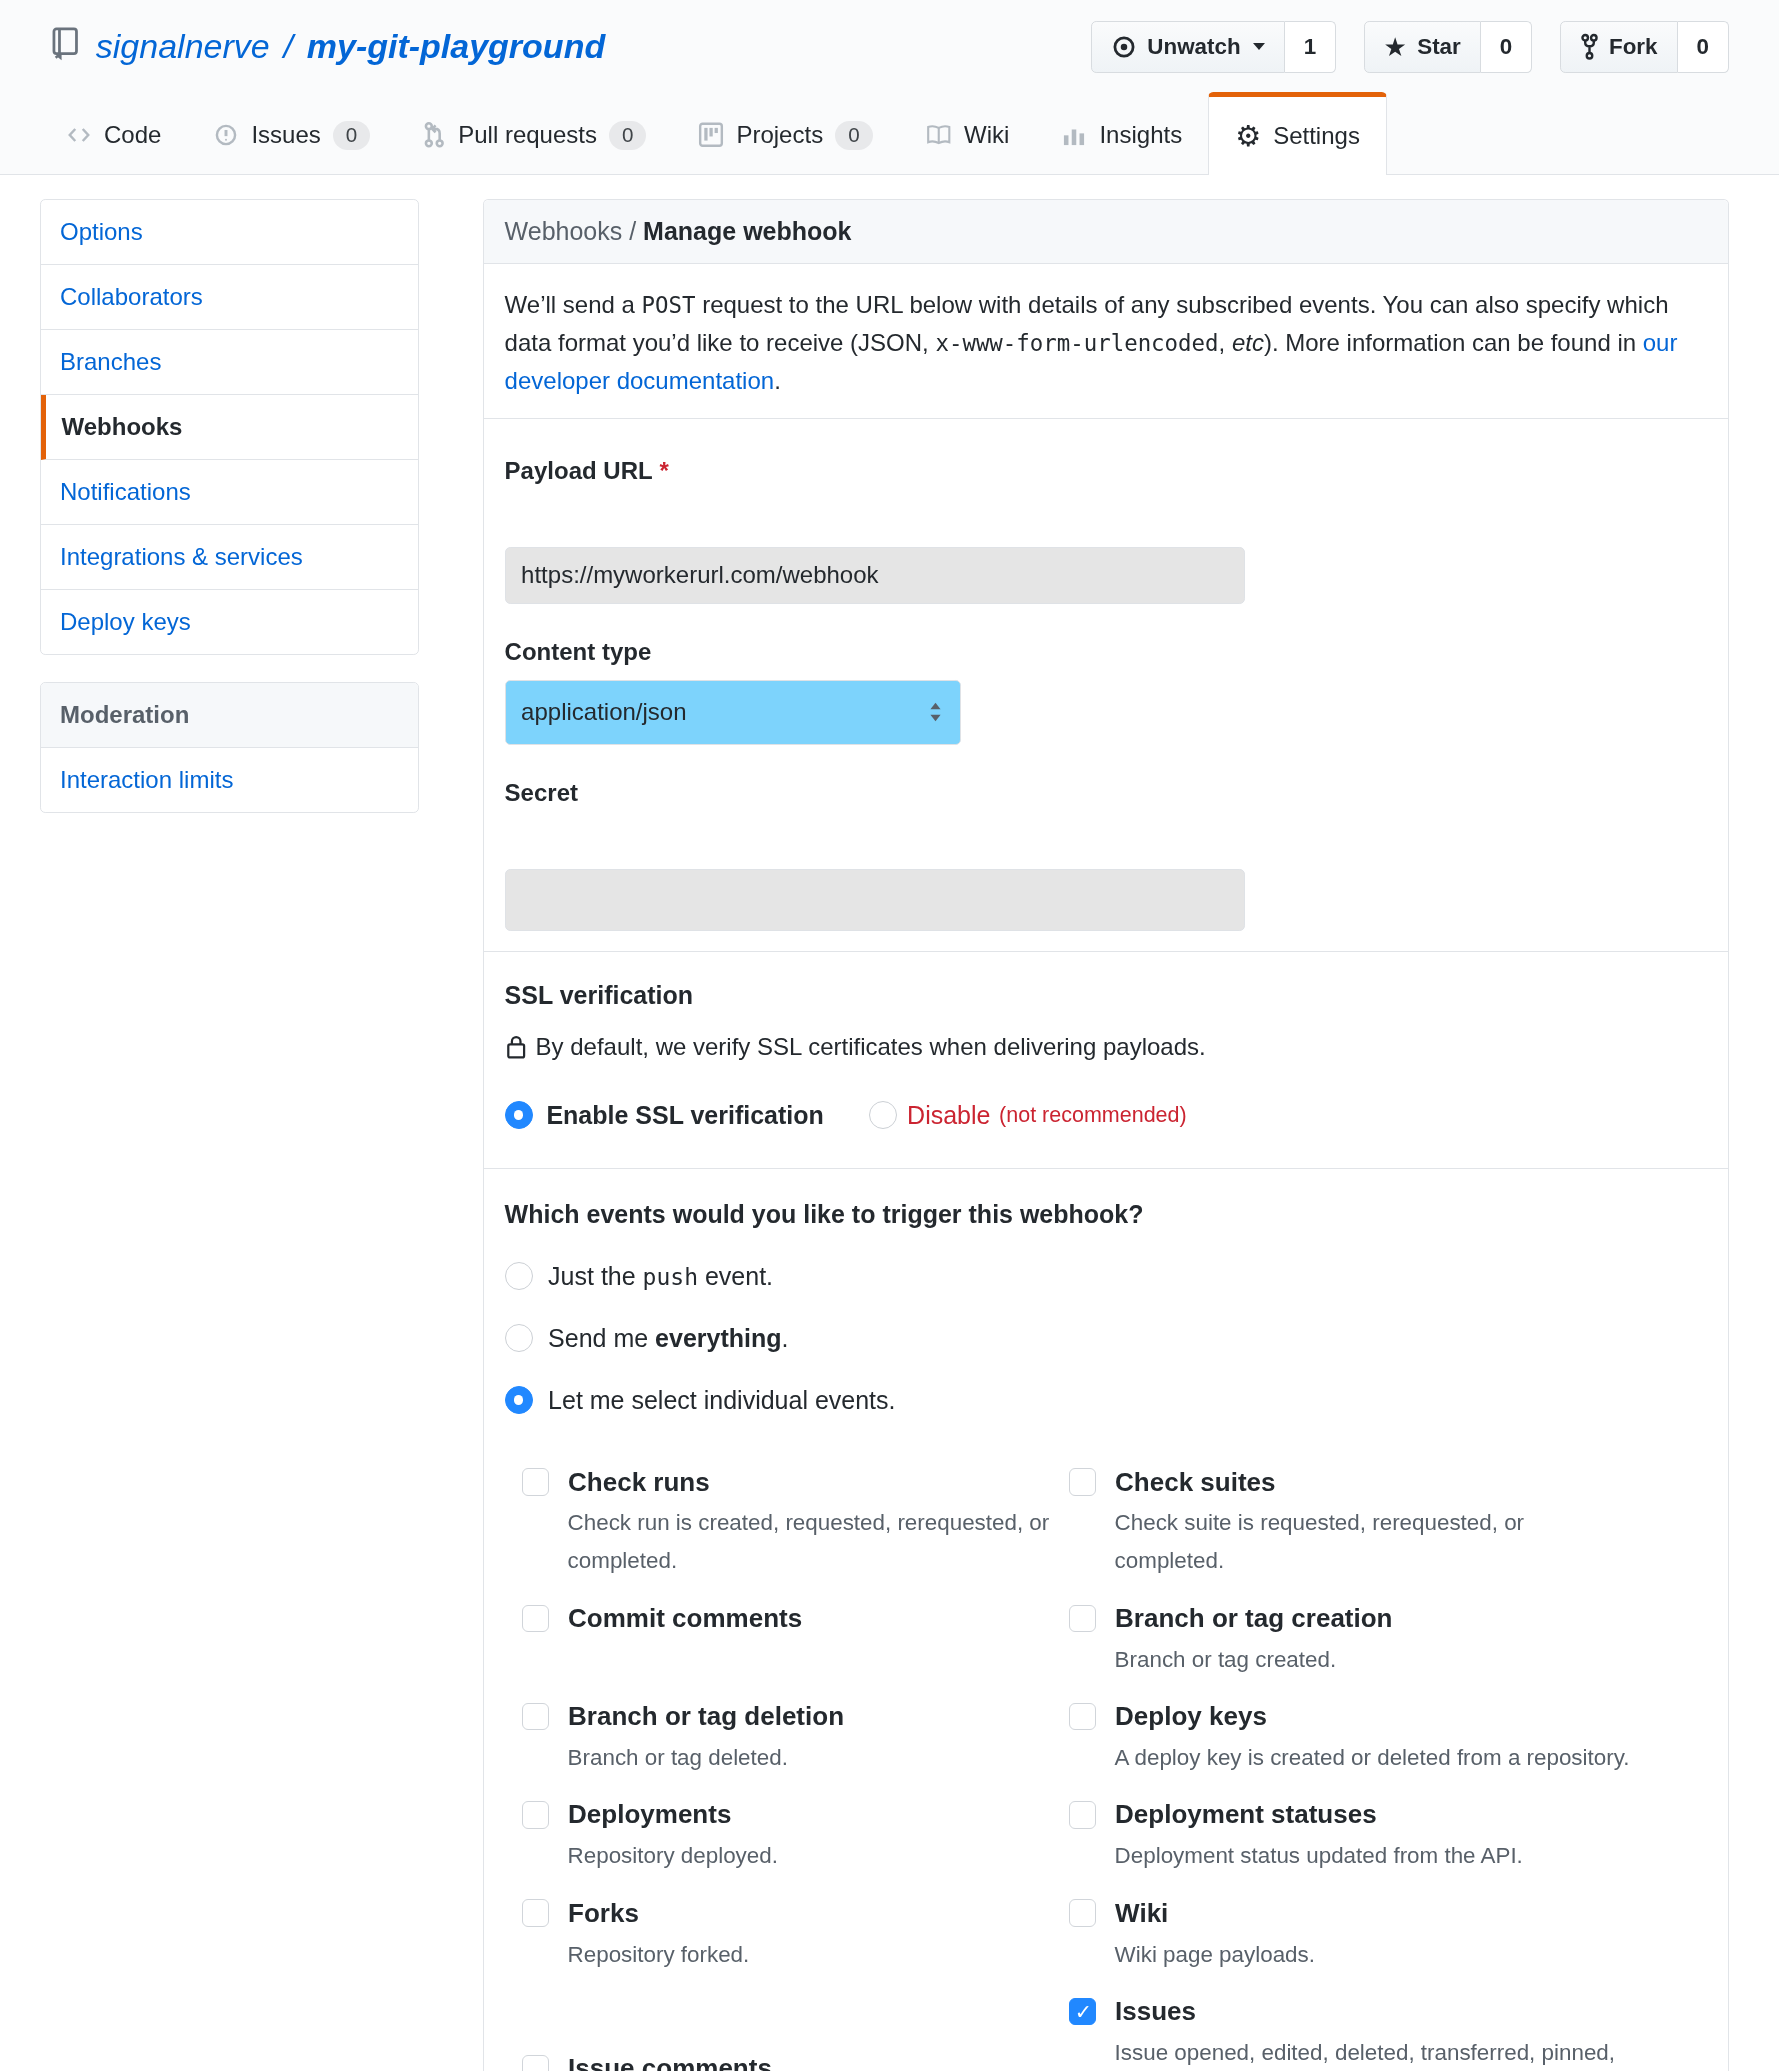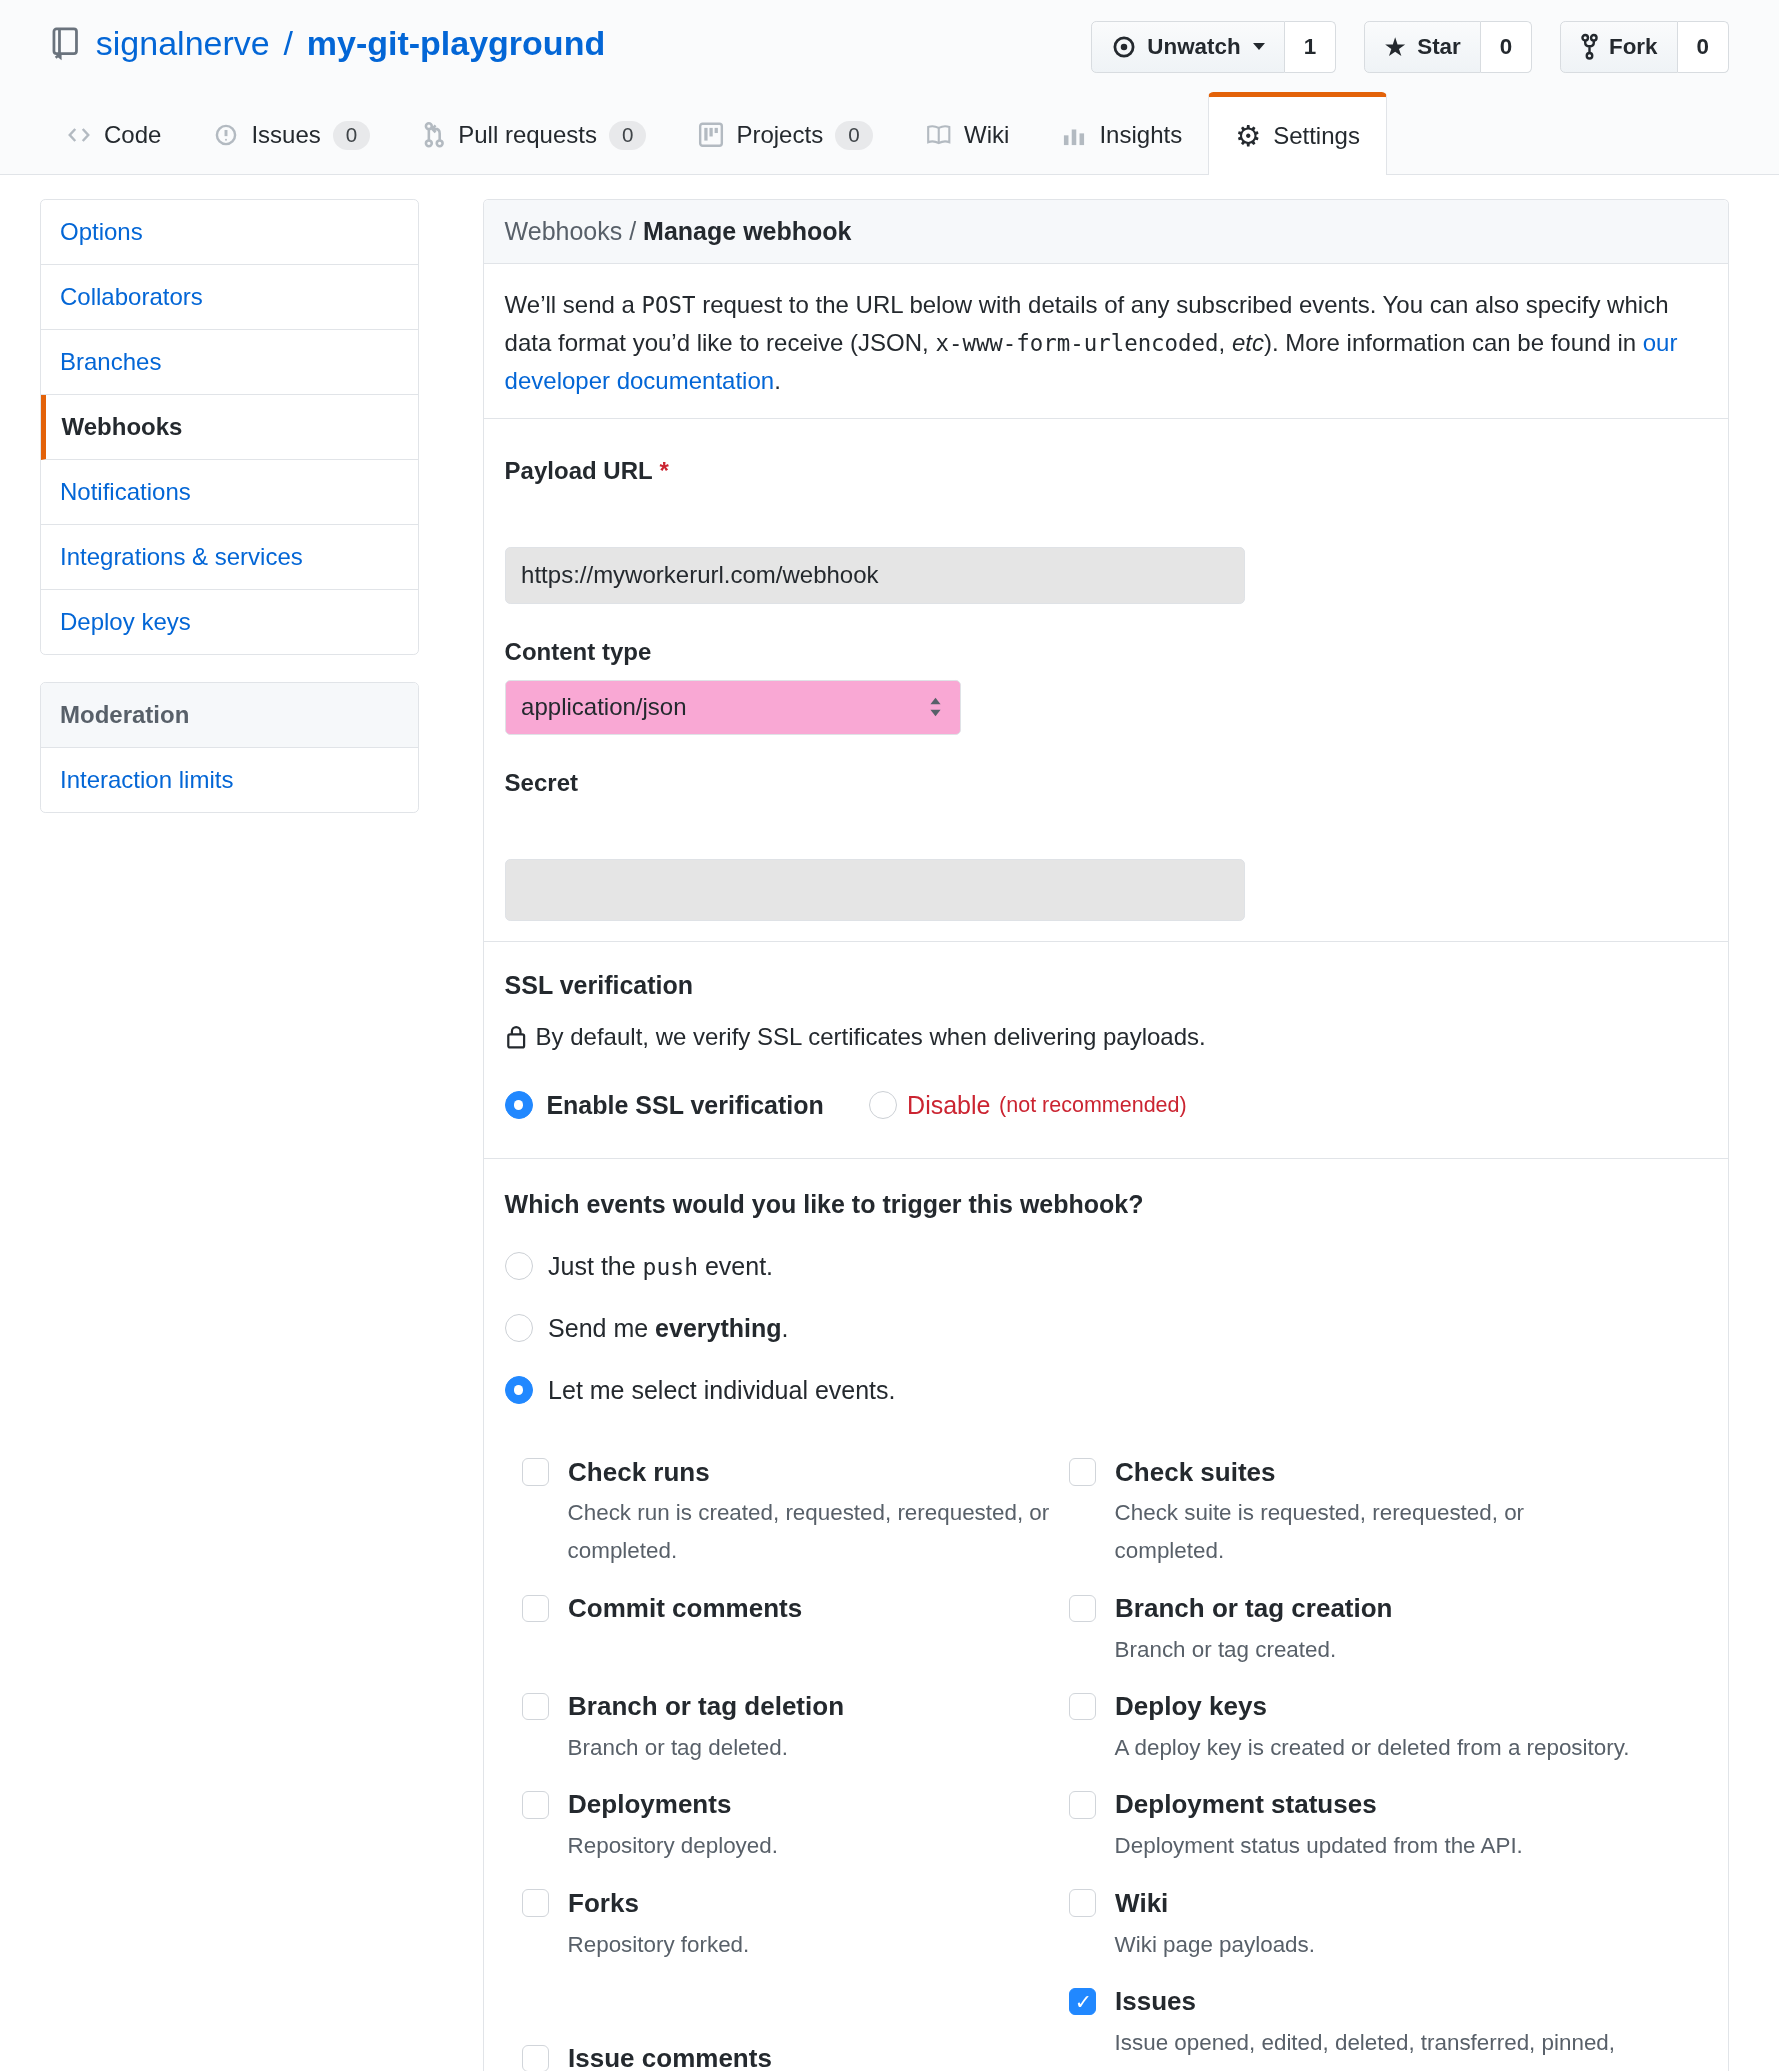--- a/index.html
+++ b/index.html
@@ -9,21 +9,21 @@
     background: #fff; color: #24292e;
     font-family: "Liberation Sans", "DejaVu Sans", sans-serif;
     font-size: 24px;
   }
   a { text-decoration: none; color: #0366d6; cursor: pointer; }
   code, .mono { font-family: "DejaVu Sans Mono", "Liberation Mono", monospace; font-size: 22.4px; }
 
   
   .pagehead { background: #fafbfc; border-bottom: 1.7px solid #e1e4e8; }
   .repo-row { display: flex; align-items: center; justify-content: space-between; padding: 20.6px 50px 19px 48px; }
-  .repo-title { display: flex; align-items: flex-start; gap: 13.8px; font-size: 34px; color: #0366d6; }
+  .repo-title { display: flex; align-items: center; gap: 13.8px; font-size: 34px; color: #0366d6; font-style: italic; }
   .repo-title .owner, .repo-title .sep { font-weight: 400; }
   .repo-title .name { font-weight: 700; }
   .repo-icon { color: #6a737d; flex: none; }
   .actions { display: flex; gap: 27.5px; }
   .btn-group { display: flex; font-size: 22.4px; font-weight: 600; color: #24292e; }
   .btn {
     display: flex; align-items: center; gap: 10.3px; padding: 0 19px; height: 52px;
     background: linear-gradient(-180deg, #fafbfc, #eff3f6);
     border: 1.7px solid #d8dce0; border-radius: 5.2px 0 0 5.2px; color: #24292e; cursor: pointer;
     font: inherit;
@@ -81,21 +81,21 @@
   .section.form { padding: 38px 20.6px 20.6px; }
   .fgroup + .fgroup { margin-top: 34px; }
   .flabel { font-size: 24px; font-weight: 700; margin-bottom: 13.8px; }
   .required { color: #cb2431; margin-left: 6.9px; font-weight: 700; }
   .text-input {
     width: 740px; height: 57px; background: #e5e5e5; border: 1.7px solid #dfe2e6; border-radius: 5.2px;
     padding: 0 15.5px; font-size: 24px; color: #24292e; font-family: Liberation Sans, sans-serif; outline: none; margin-top: 48px;
   }
   .text-input.tall { height: 62px; }
   .select {
-    width: 456px; height: 55px; background: #f9a8d4; border: 1.7px solid #dfe2e6; border-radius: 5.2px;
+    width: 456px; height: 65px; background: #7dd3fc; border: 1.7px solid #dfe2e6; border-radius: 5.2px;
     display: flex; align-items: center; justify-content: space-between; padding: 0 15.5px;
     font-size: 24px; cursor: pointer;
   }
   .select-caret { color: #586069; display: flex; }
 
   
   .section.ssl { padding: 29px 20.6px 38px; }
   .ssl-heading, .events-heading { font-size: 25px; font-weight: 700; }
   .ssl-note { display: flex; align-items: center; gap: 8.6px; margin-top: 22.4px; font-size: 24px; }
   .lock-icon { color: #24292e; display: flex; flex: none; }

